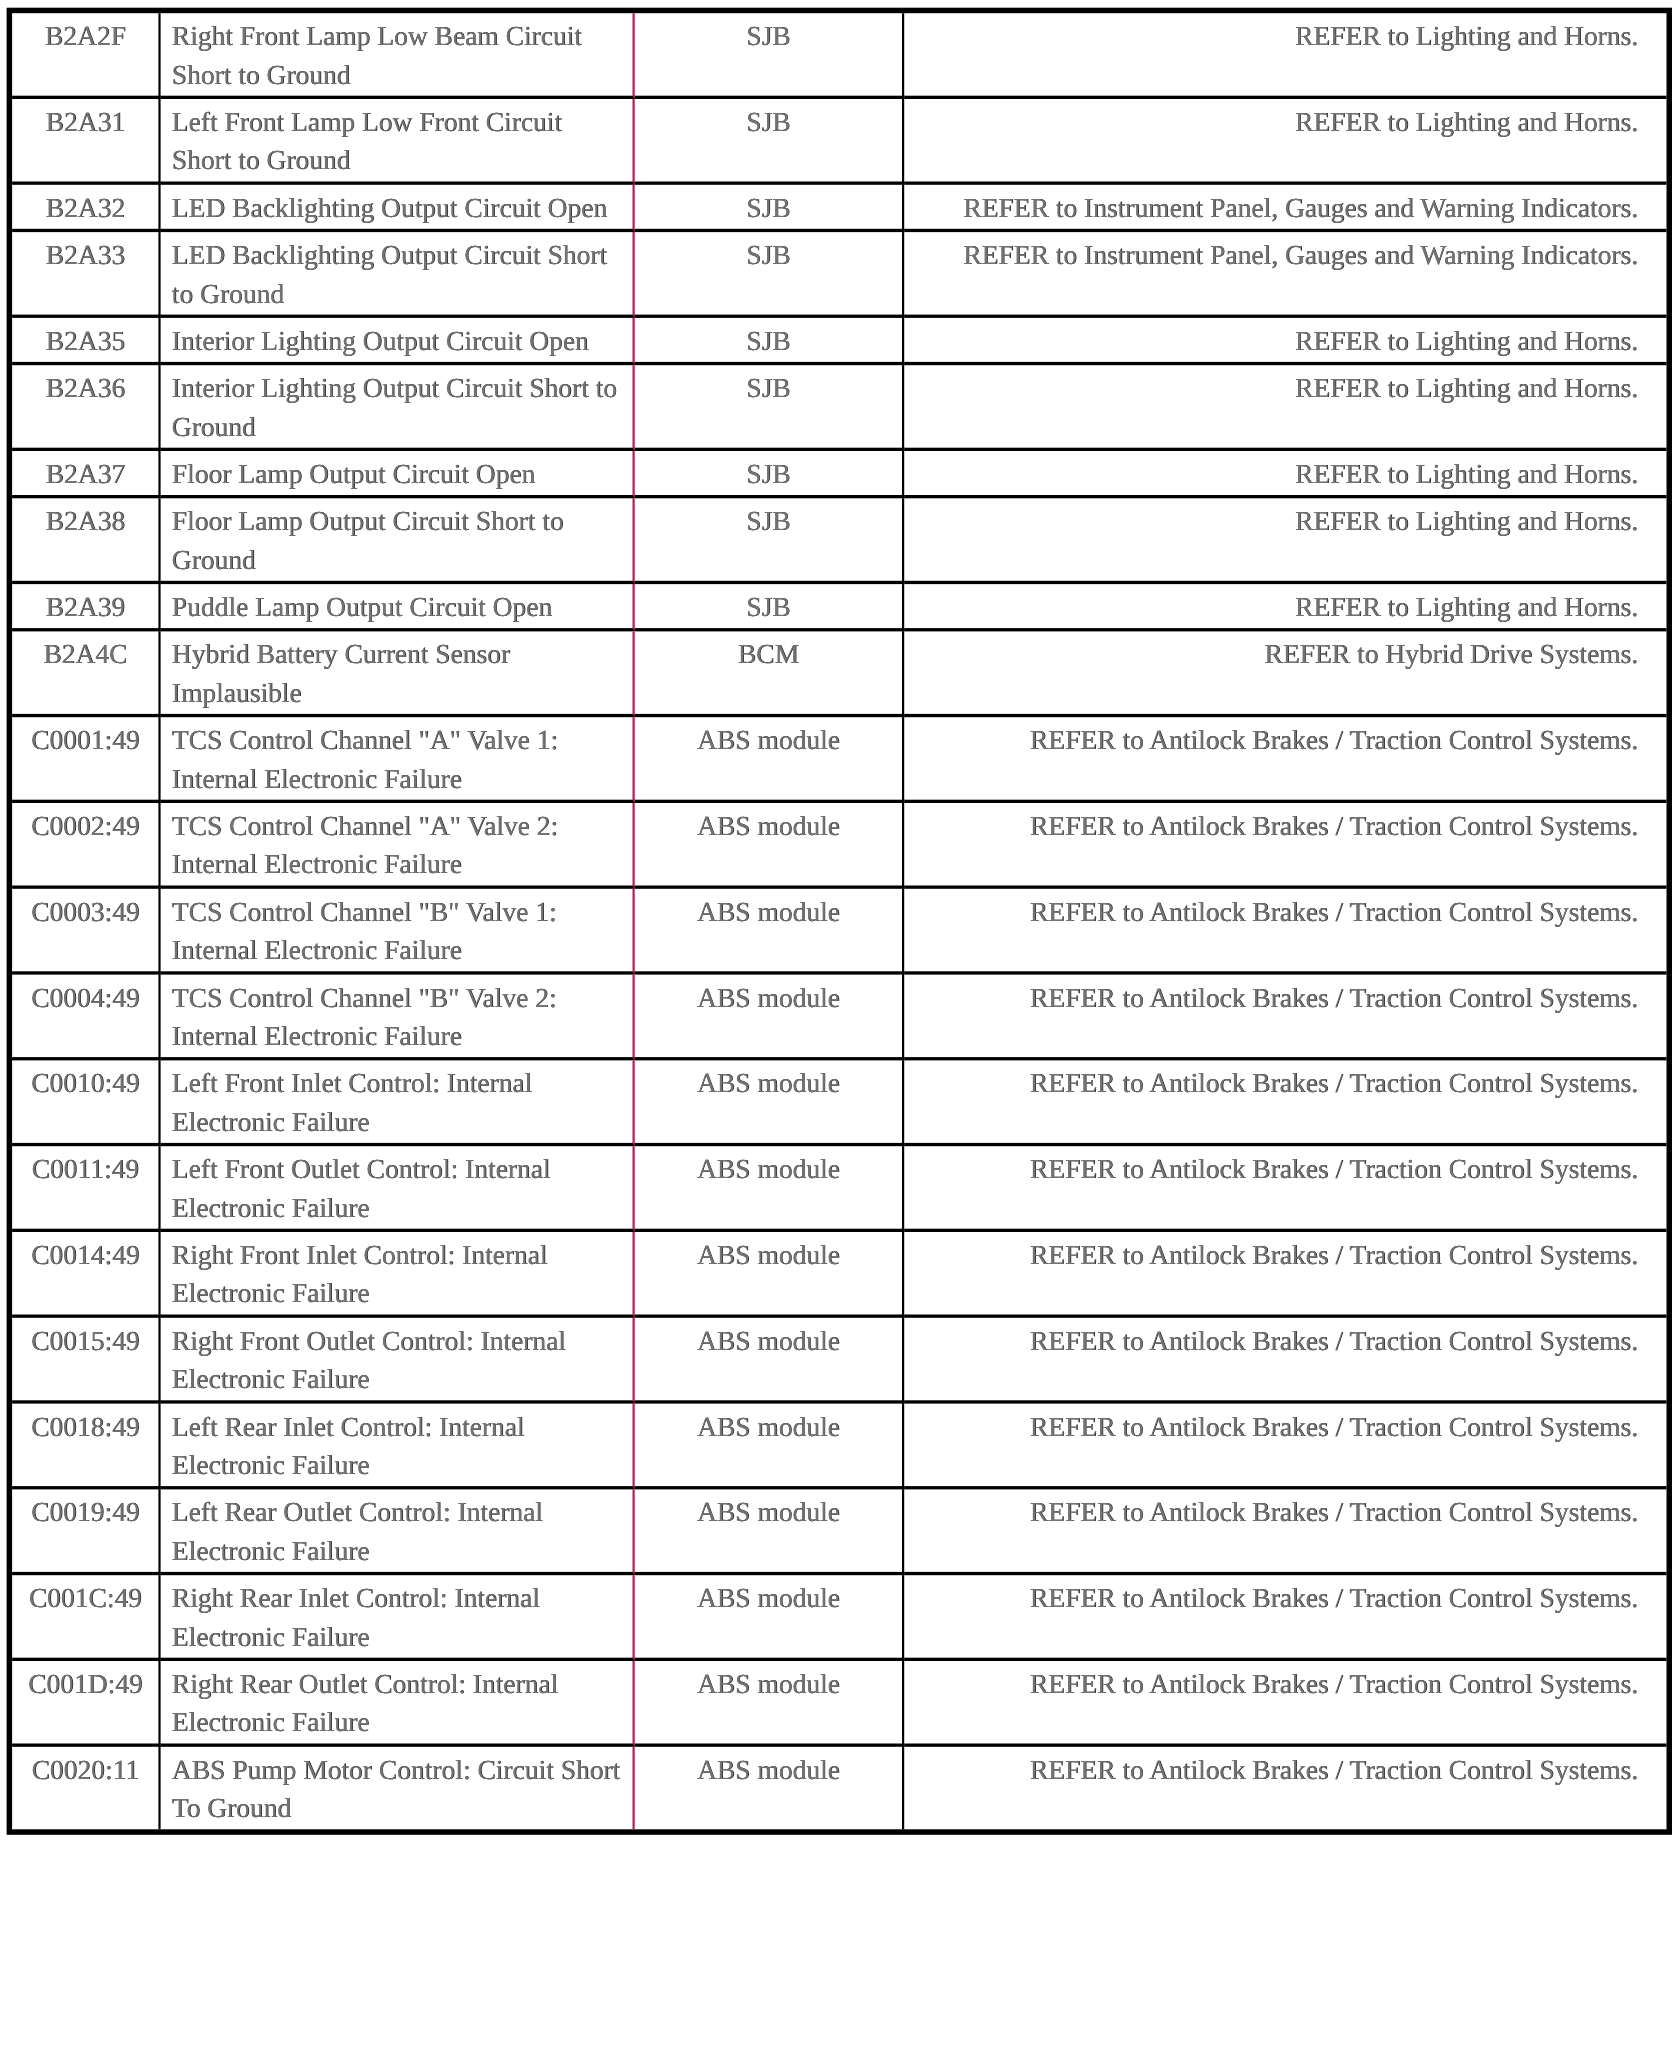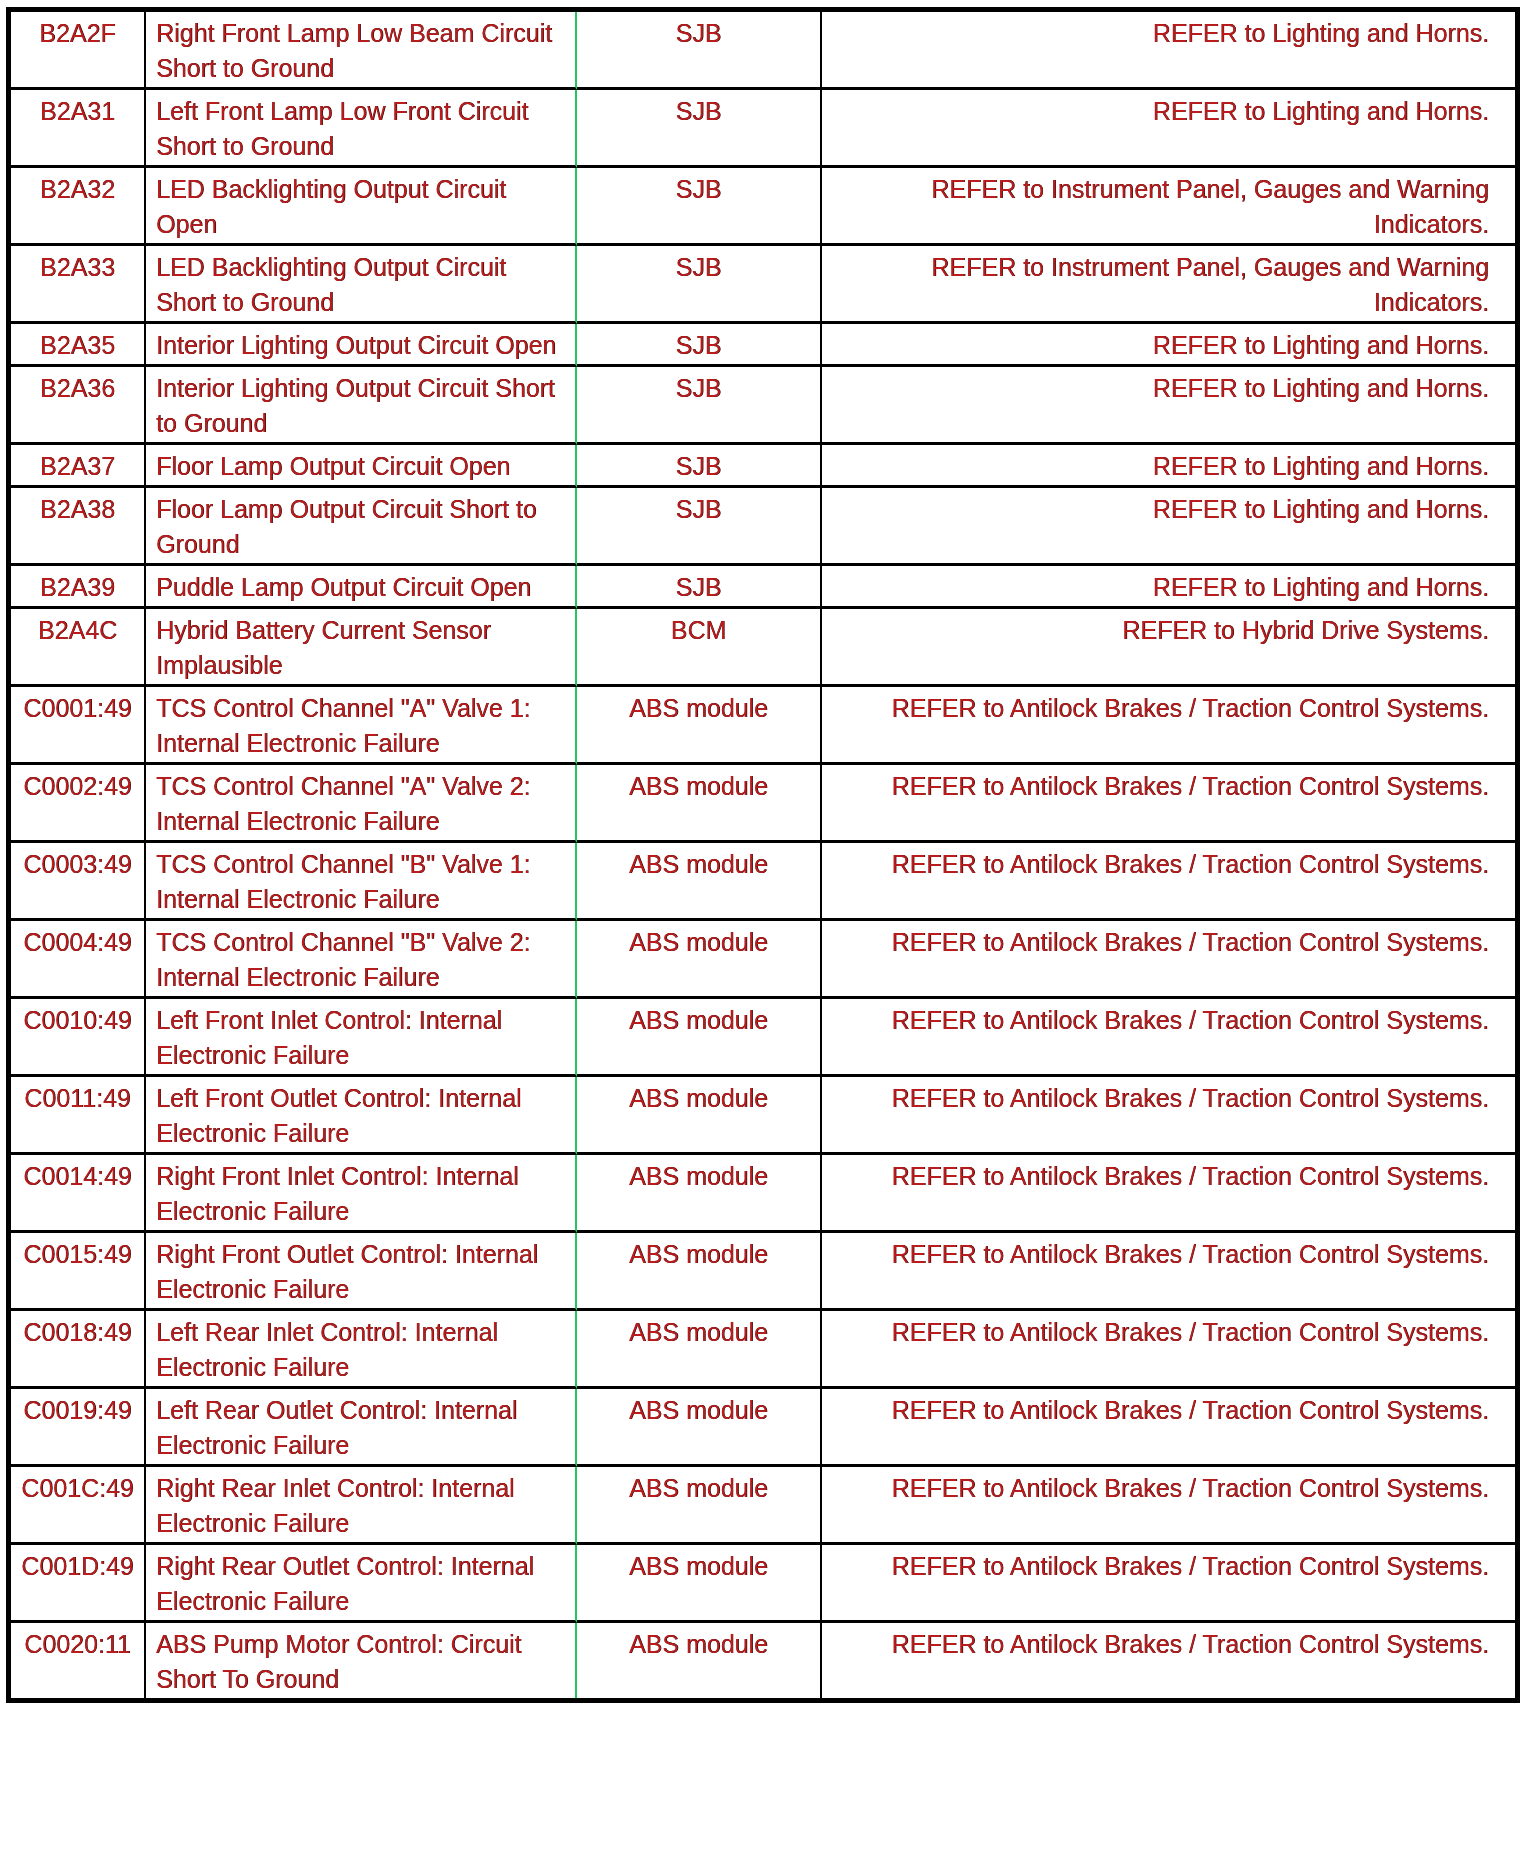--- a/index.html
+++ b/index.html
@@ -6,22 +6,22 @@
     margin: 0;
     padding: 0;
     background: #ffffff;
   }
   .page {
     width: 1520px;
     height: 1872px;
     box-sizing: border-box;
     padding: 7px 0 16px 6px;
     background: #ffffff;
-    font-family: Liberation Sans, sans-serif;
-    color: #b91c1c;
+    font-family: Liberation Serif, serif;
+    color: #737373;
   }
   table.dtc {
     border-collapse: separate;
     border-spacing: 0;
     table-layout: fixed;
     width: 1504px;
     border: 5px solid #000000;
   }
   col.c1 { width: 135px; }
   col.c2 { width: 431px; }
@@ -40,21 +40,21 @@
   }
   tr:last-child td { border-bottom: none; }
   td.code, td.module {
     text-align: center;
     border-right: 2px solid #000000;
   }
   td.desc {
     text-align: left;
     padding-left: 10px;
     padding-right: 10px;
-    border-right: 2px solid #22c55e;
+    border-right: 2px solid #be185d;
   }
   td.action {
     text-align: right;
     padding-left: 11px;
     padding-right: 26px;
   }
 </style>
 </head>
 <body>
 

